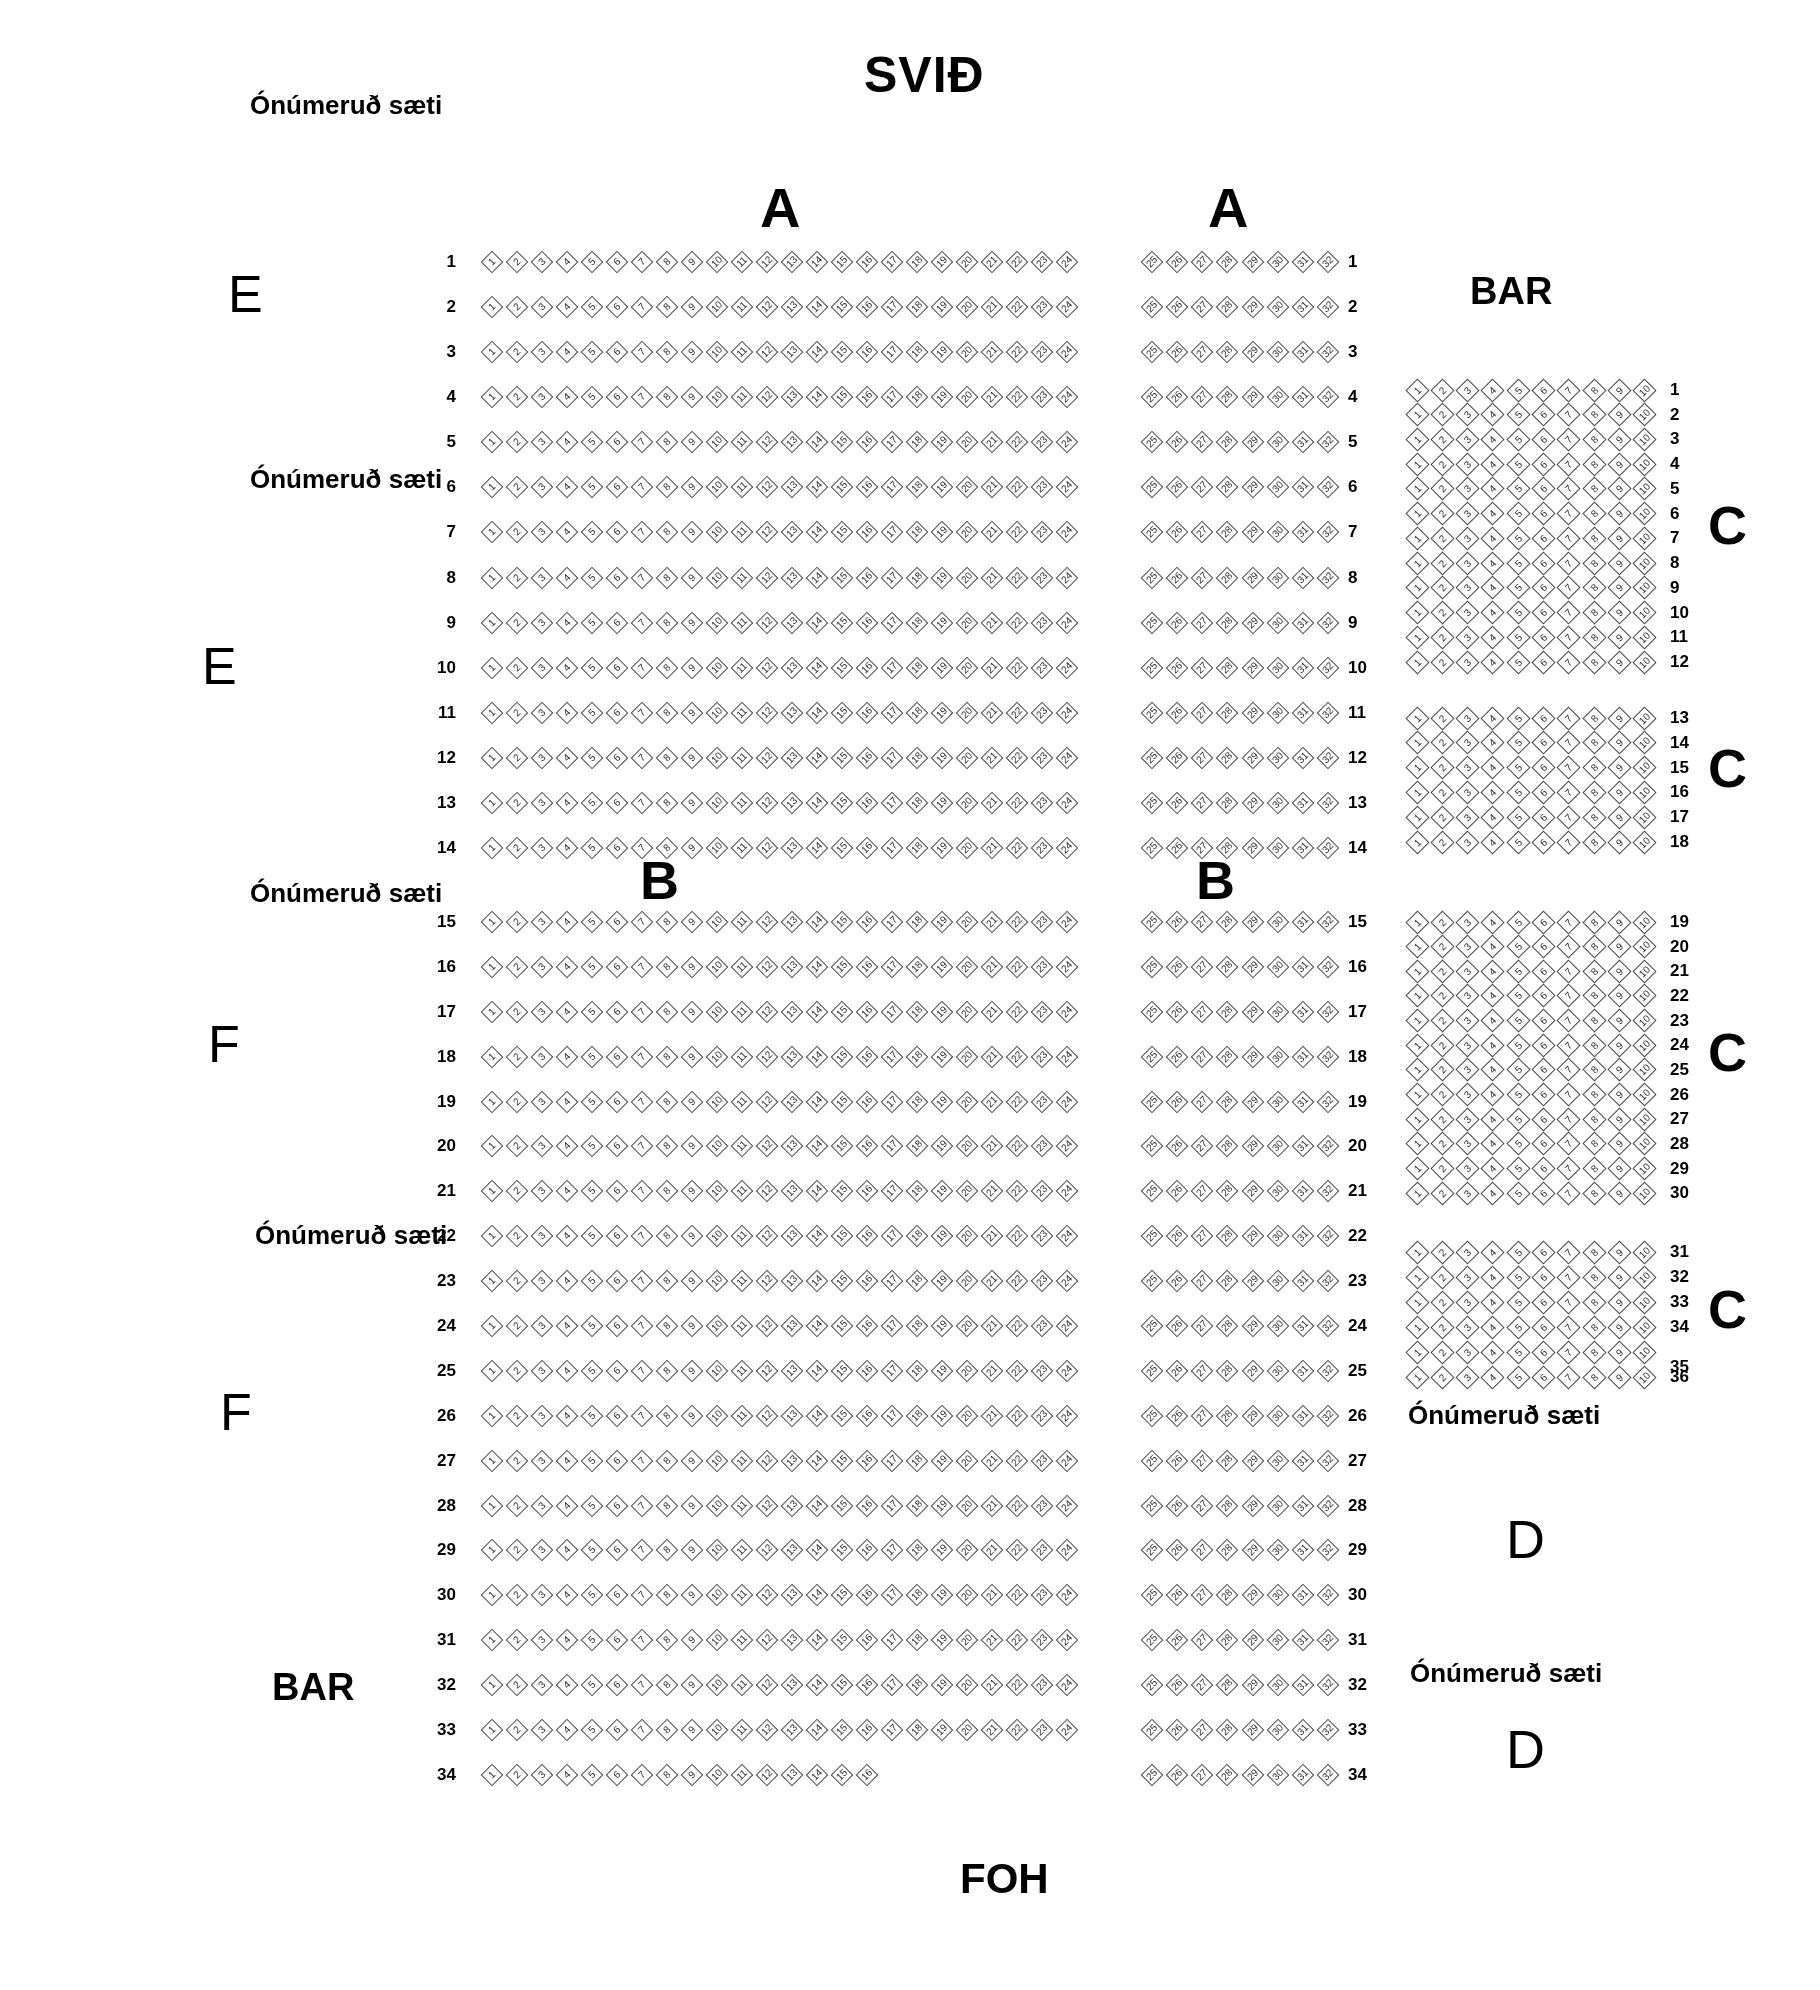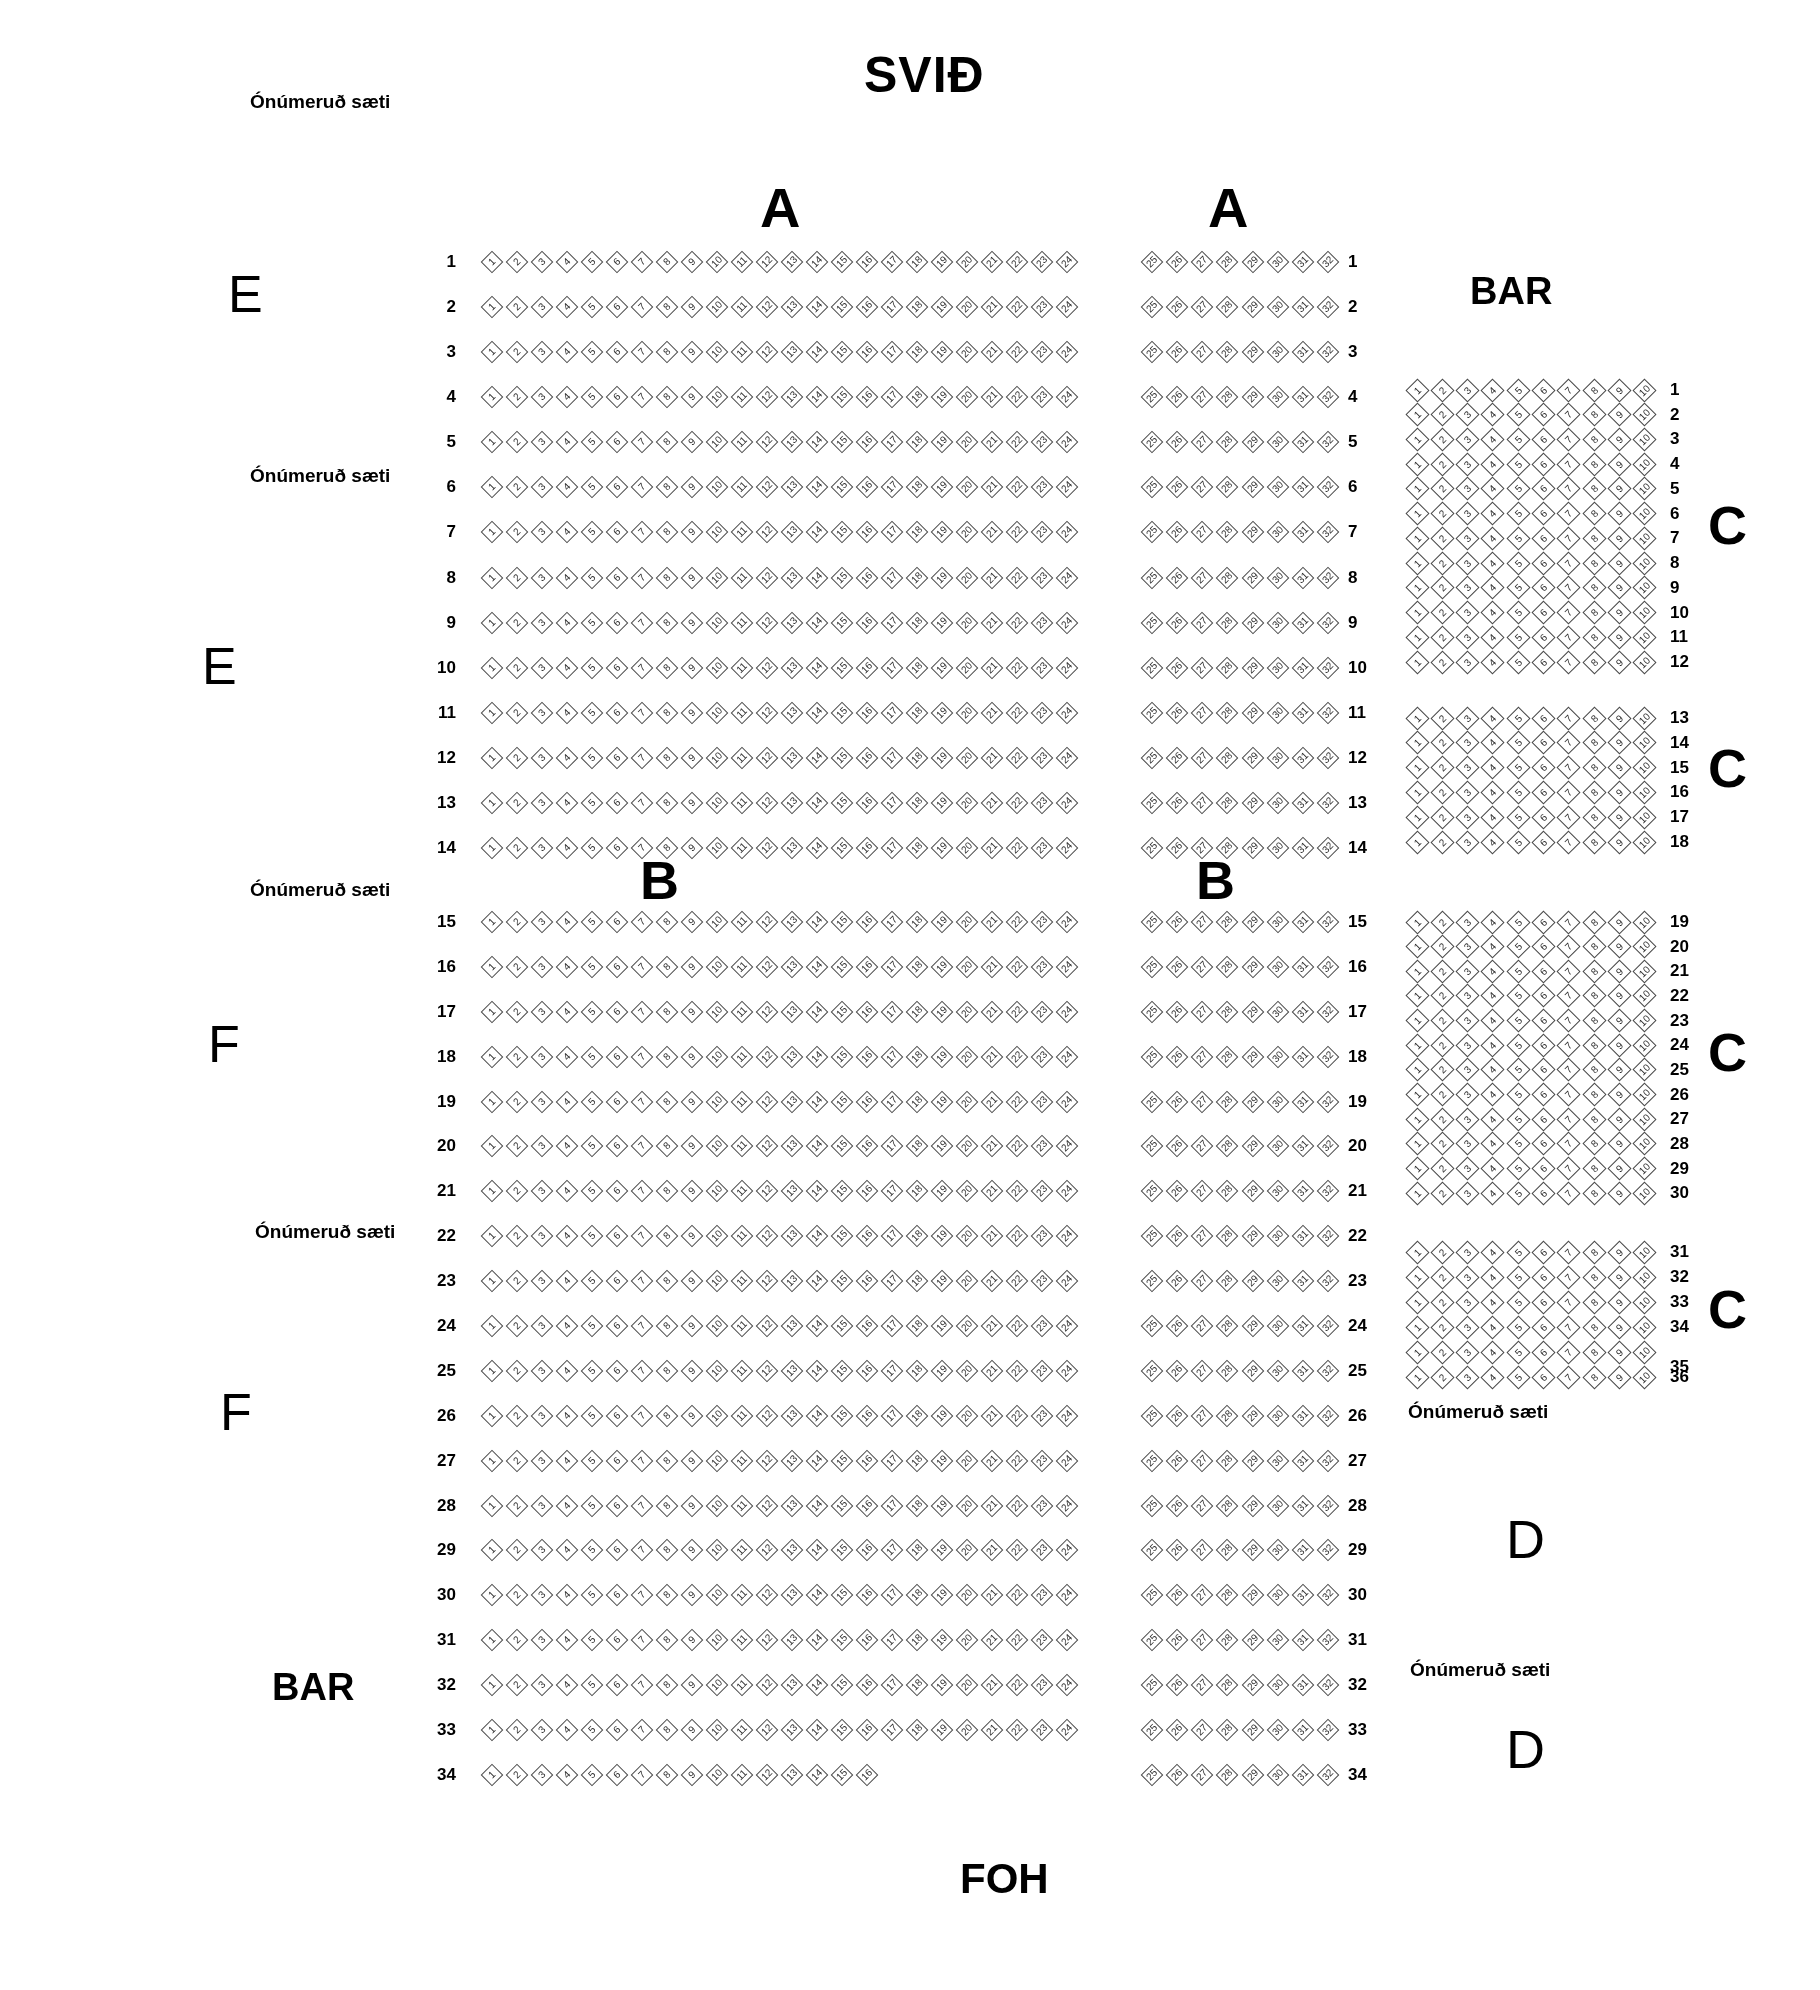--- a/index.html
+++ b/index.html
@@ -8,21 +8,21 @@
     --seat-num:#2e2e2e;
     --bg:#ffffff;
   }
   html,body{margin:0;padding:0;background:var(--bg);}
   .plan{
     position:relative;width:1820px;height:1990px;background:var(--bg);
     font-family:"Liberation Sans", sans-serif;color:var(--ink);overflow:hidden;
   }
   .lbl{position:absolute;white-space:nowrap;line-height:1;color:var(--ink);}
   .title{left:864px;top:50px;font-size:50px;font-weight:600;letter-spacing:1px;}
-  .onum{font-size:19px;font-weight:700;}
+  .onum{font-size:26px;font-weight:700;}
   .onum1{left:250px;top:92px;}
   .onum2{left:250px;top:466px;}
   .onum3{left:250px;top:880px;}
   .onum4{left:255px;top:1222px;}
   .onum5{left:1408px;top:1402px;}
   .onum6{left:1410px;top:1660px;}
   .biglet{font-weight:600;}
   .letA1{left:760px;top:180px;font-size:56px;}
   .letA2{left:1208px;top:180px;font-size:56px;}
   .letB1{left:640px;top:853px;font-size:54px;}

